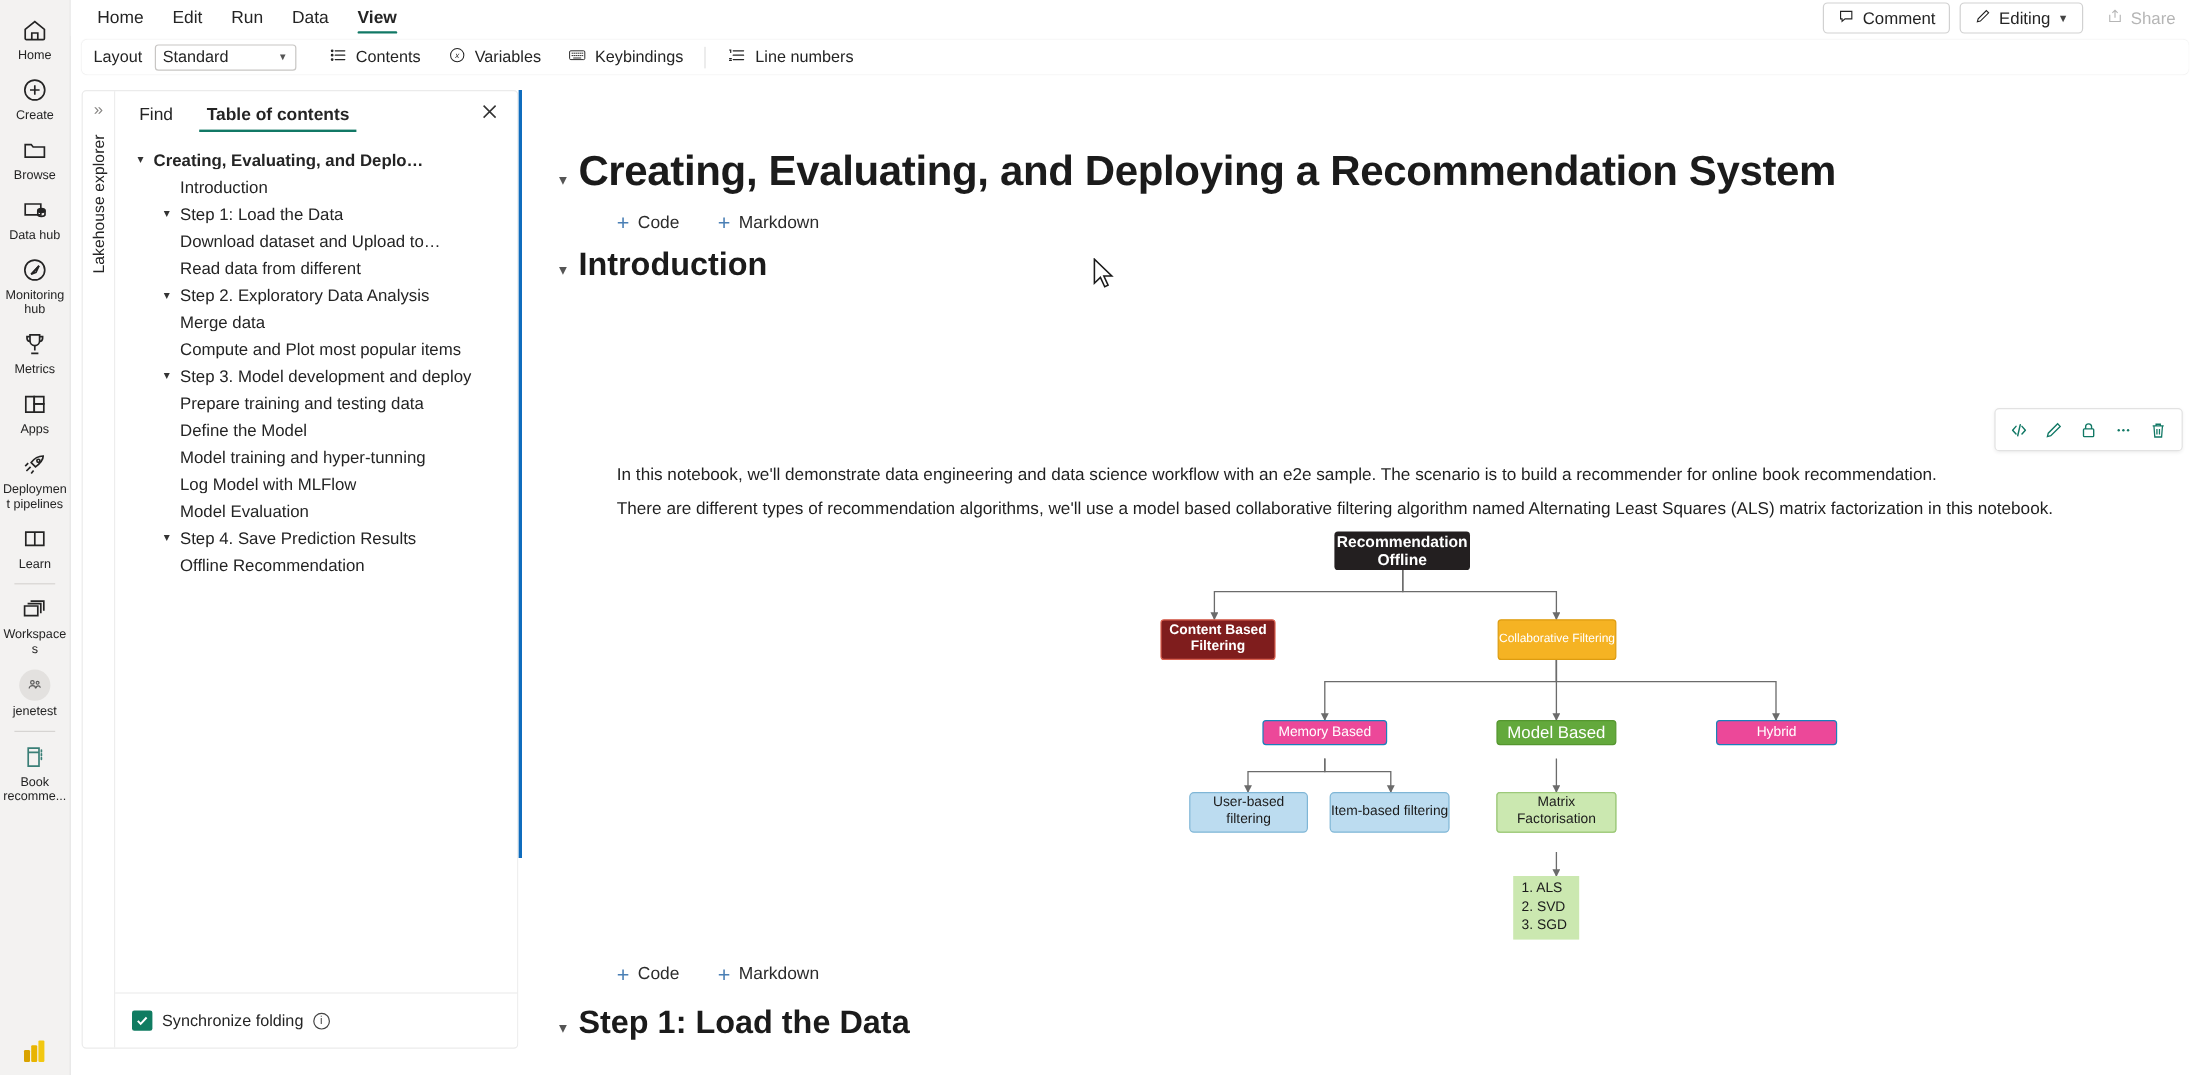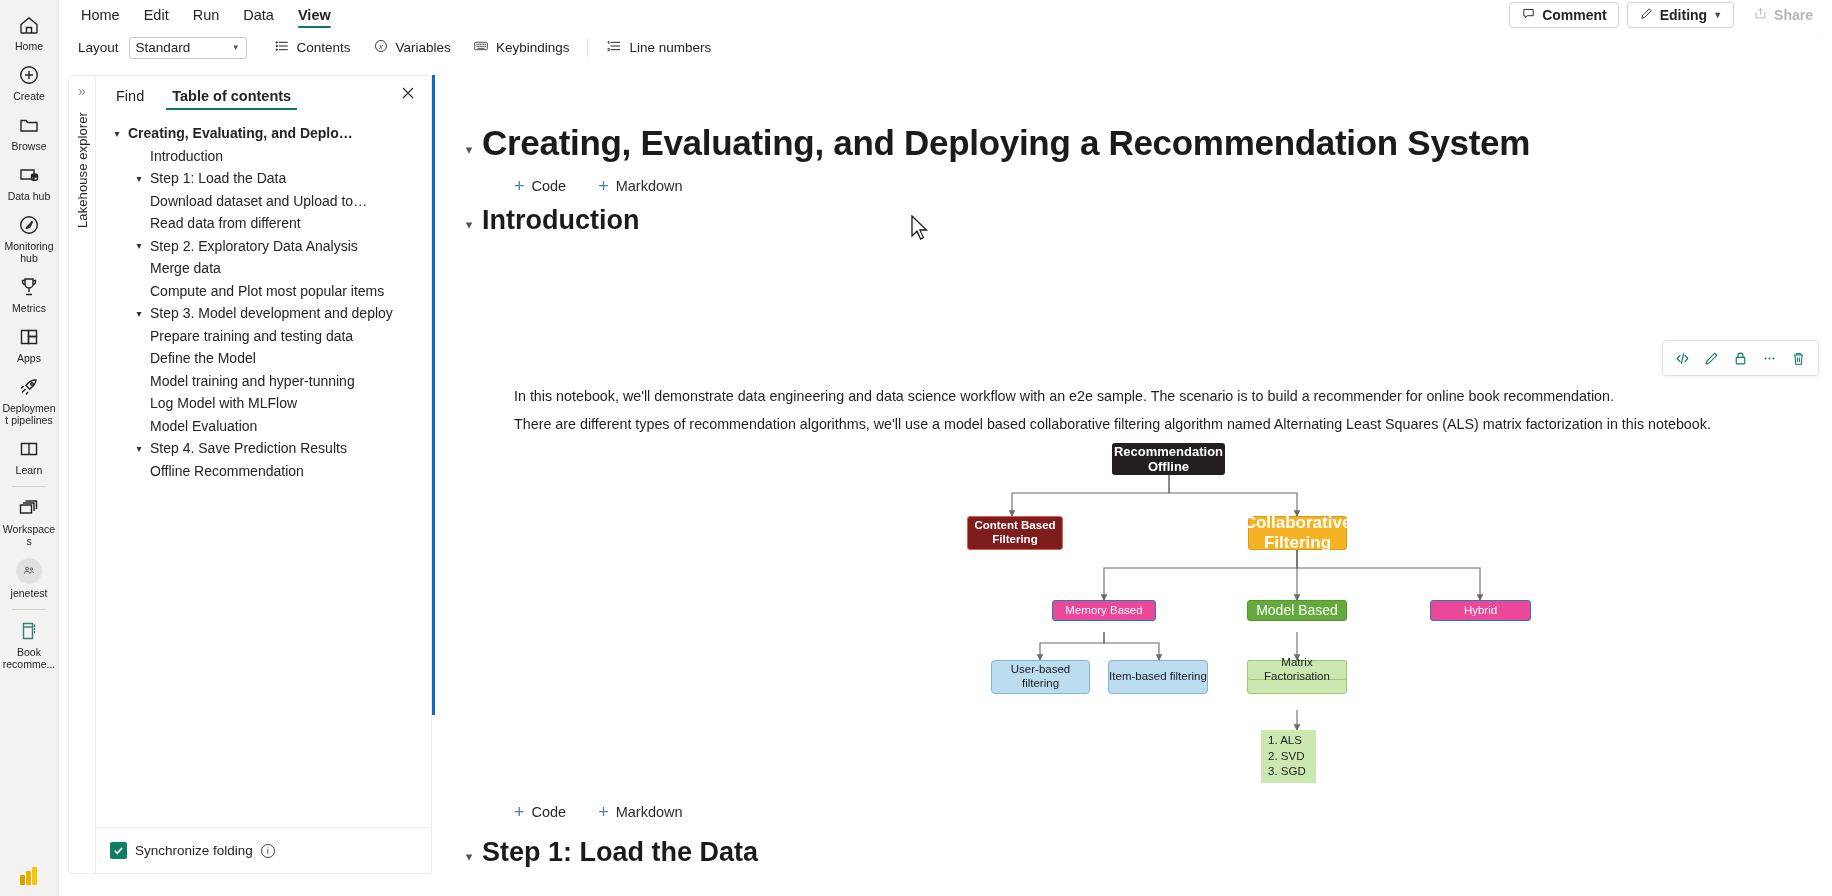--- a/index.html
+++ b/index.html
@@ -45,21 +45,21 @@
     position: relative; font-size: 14.5px; color: #242424; padding: 0 12px;
     height: 30px; display: flex; align-items: center; cursor: pointer;
   }
   .menu-item.active { font-weight: 600; }
   .menu-item.active::after {
     content: ""; position: absolute; left: 12px; right: 12px; bottom: 2px;
     height: 2px; background: #117865; border-radius: 2px;
   }
   .topbar-right {
     position: absolute; right: 8px; top: 0; height: 30px;
-    display: flex; align-items: center; gap: 8px; font-weight: bold;
+    display: flex; align-items: center; gap: 8px;
   }
   .tb-btn {
     display: flex; align-items: center; gap: 6px;
     height: 26px; padding: 0 11px; font-size: 14px; color: #242424;
     border: 1px solid #d1d1d1; border-radius: 4px; background: #fff; cursor: pointer;
     white-space: nowrap;
   }
   .tb-btn.flat { border: none; color: #b5b5b5; cursor: default; }
 
   
@@ -187,21 +187,21 @@
   }
 
   
   .diagram { position: absolute; left: 535px; top: 363px; width: 590px; height: 352px; }
   .dgbox {
     position: absolute; display: flex; align-items: center; justify-content: center;
     text-align: center; border-radius: 3px; line-height: 1.18;
   }
   .dg-root { background: #231f20; color: #fff; font-size: 13px; font-weight: 700; }
   .dg-cb { background: #7f1d1d; color: #fff; font-size: 11.5px; font-weight: 700; border:1px solid #d9604f;}
-  .dg-cf { background: #f5b323; color: #fff; font-size: 17px; font-weight: 700; border:1px solid #dd9c10;}
+  .dg-cf { background: #f5b323; color: #fff; font-size: 10px; font-weight: 400; border:1px solid #dd9c10;}
   .dg-blue { background: #ec4899; color: #fff; font-size: 11.5px; border:1px solid #1a81ba;}
   .dg-green { background: #63a93c; color: #fff; font-size: 14px; border:1px solid #55962f;}
   .dg-lblue { background: #bcdcf0; color: #1b1b1b; font-size: 11.5px; border: 1px solid #7fb6d6; border-radius: 4px;}
   .dg-lgreen { background: #cbe8b0; color: #1b1b1b; font-size: 11.5px; border: 1px solid #9dc97a; border-radius: 3px;}
   .dg-list {
     background: #cbe8b0; color: #1b1b1b; font-size: 11.5px; text-align: left;
     display: block; padding: 3px 7px; line-height: 1.35;
   }
   .dgsvg { position: absolute; left: 0; top: 0; width: 590px; height: 352px; pointer-events: none; }
 
@@ -649,21 +649,21 @@
       <div class="dgbox dg-cb" style="left:0px;top:78px;width:96px;height:34px;">Content Based Filtering</div>
       <div class="dgbox dg-cf" style="left:281px;top:78px;width:99px;height:34px;">Collaborative Filtering</div>
 
       <div class="dgbox dg-blue" style="left:85px;top:162px;width:104px;height:21px;">Memory Based</div>
       <div class="dgbox dg-green" style="left:280px;top:162px;width:100px;height:21px;">Model Based</div>
       <div class="dgbox dg-blue" style="left:463px;top:162px;width:101px;height:21px;">Hybrid</div>
 
       <div class="dgbox dg-lblue" style="left:24px;top:222px;width:99px;height:34px;">User-based filtering</div>
       <div class="dgbox dg-lblue" style="left:141px;top:222px;width:100px;height:34px;">Item-based filtering</div>
       <div class="dgbox dg-lgreen" style="left:280px;top:222px;width:100px;height:34px;"></div>
-      <div class="dgbox dg-lgreen" style="left:280px;top:222px;width:100px;height:20px;">Matrix<br>Factorisation</div>
+      <div class="dgbox dg-lgreen" style="left:280px;top:222px;width:100px;height:34px;">Matrix<br>Factorisation</div>
 
       <div class="dg-list" style="position:absolute;left:294px;top:292px;width:55px;">1. ALS<br>2. SVD<br>3. SGD</div>
     </div>
 
     <div class="addrow" style="position:absolute;left:78px;top:726px;">
       <span class="addbtn">
         <span class="plus">+</span>
         <span>Code</span>
       </span>
       <span class="addbtn">

